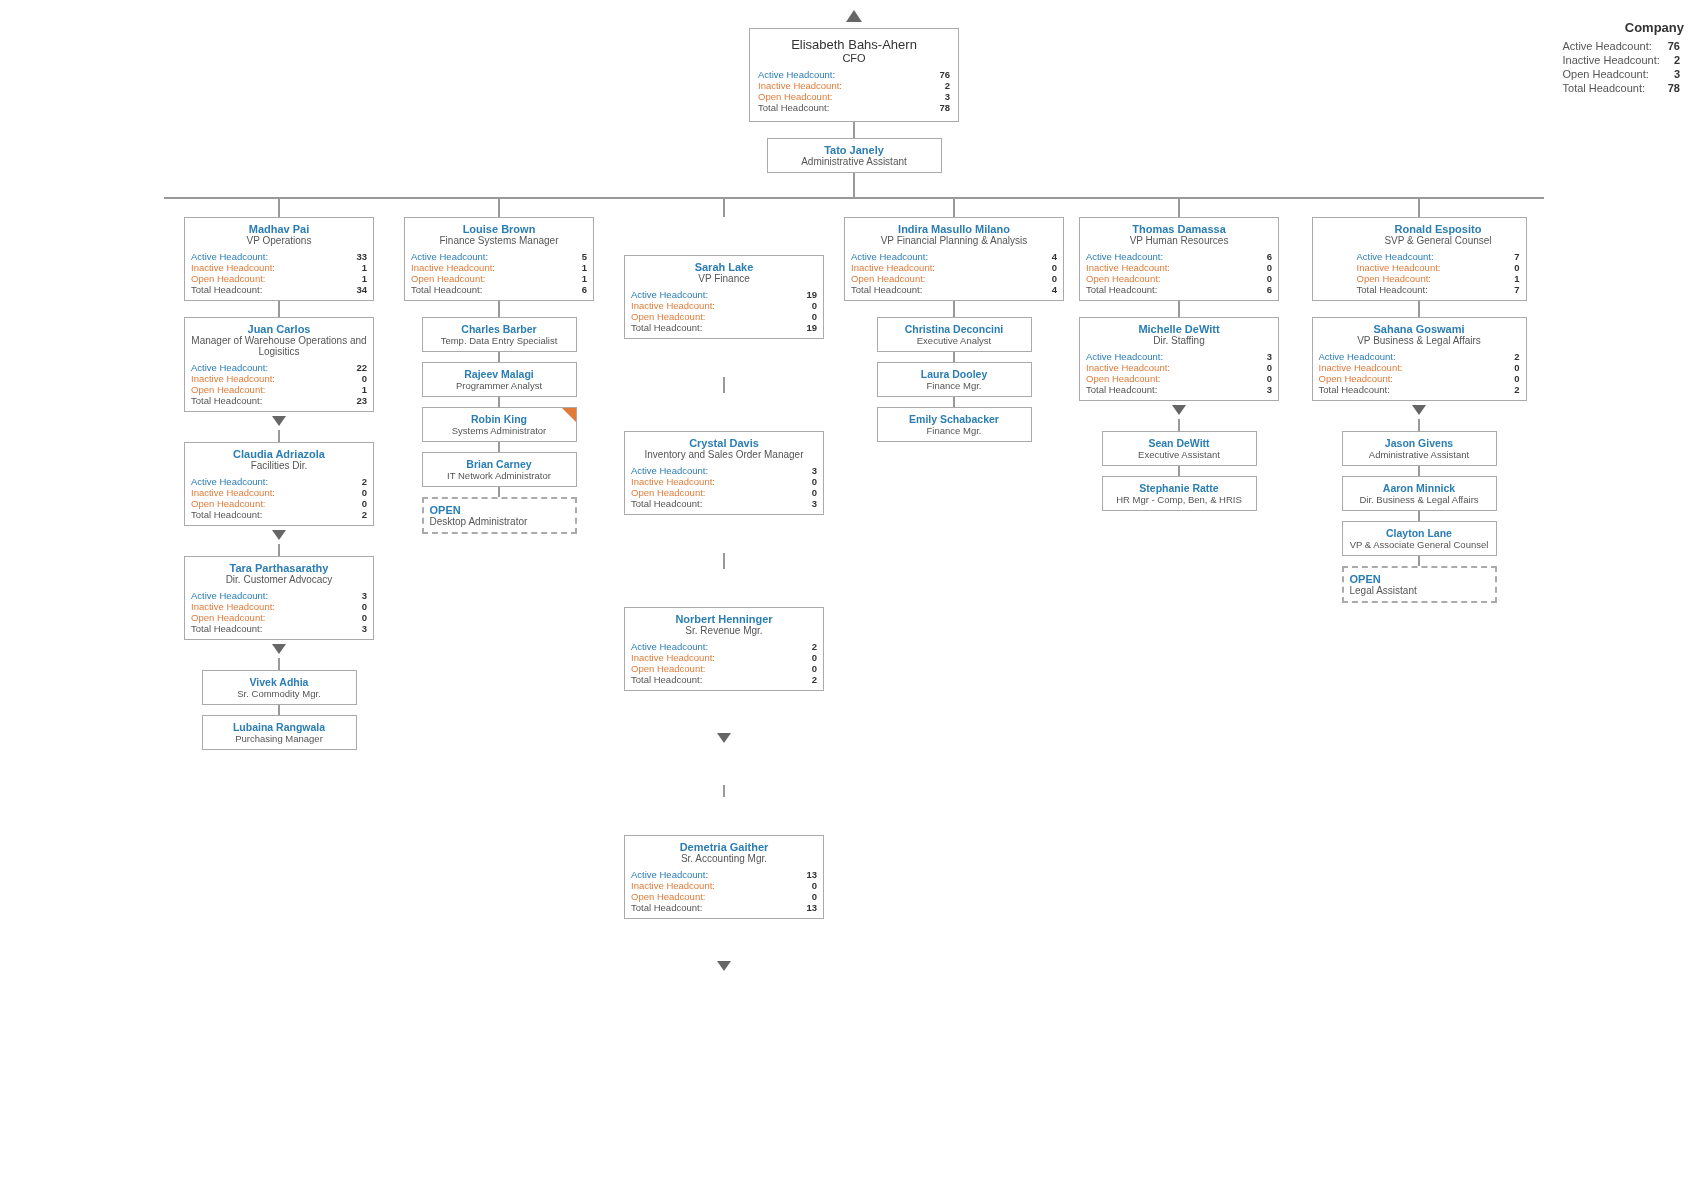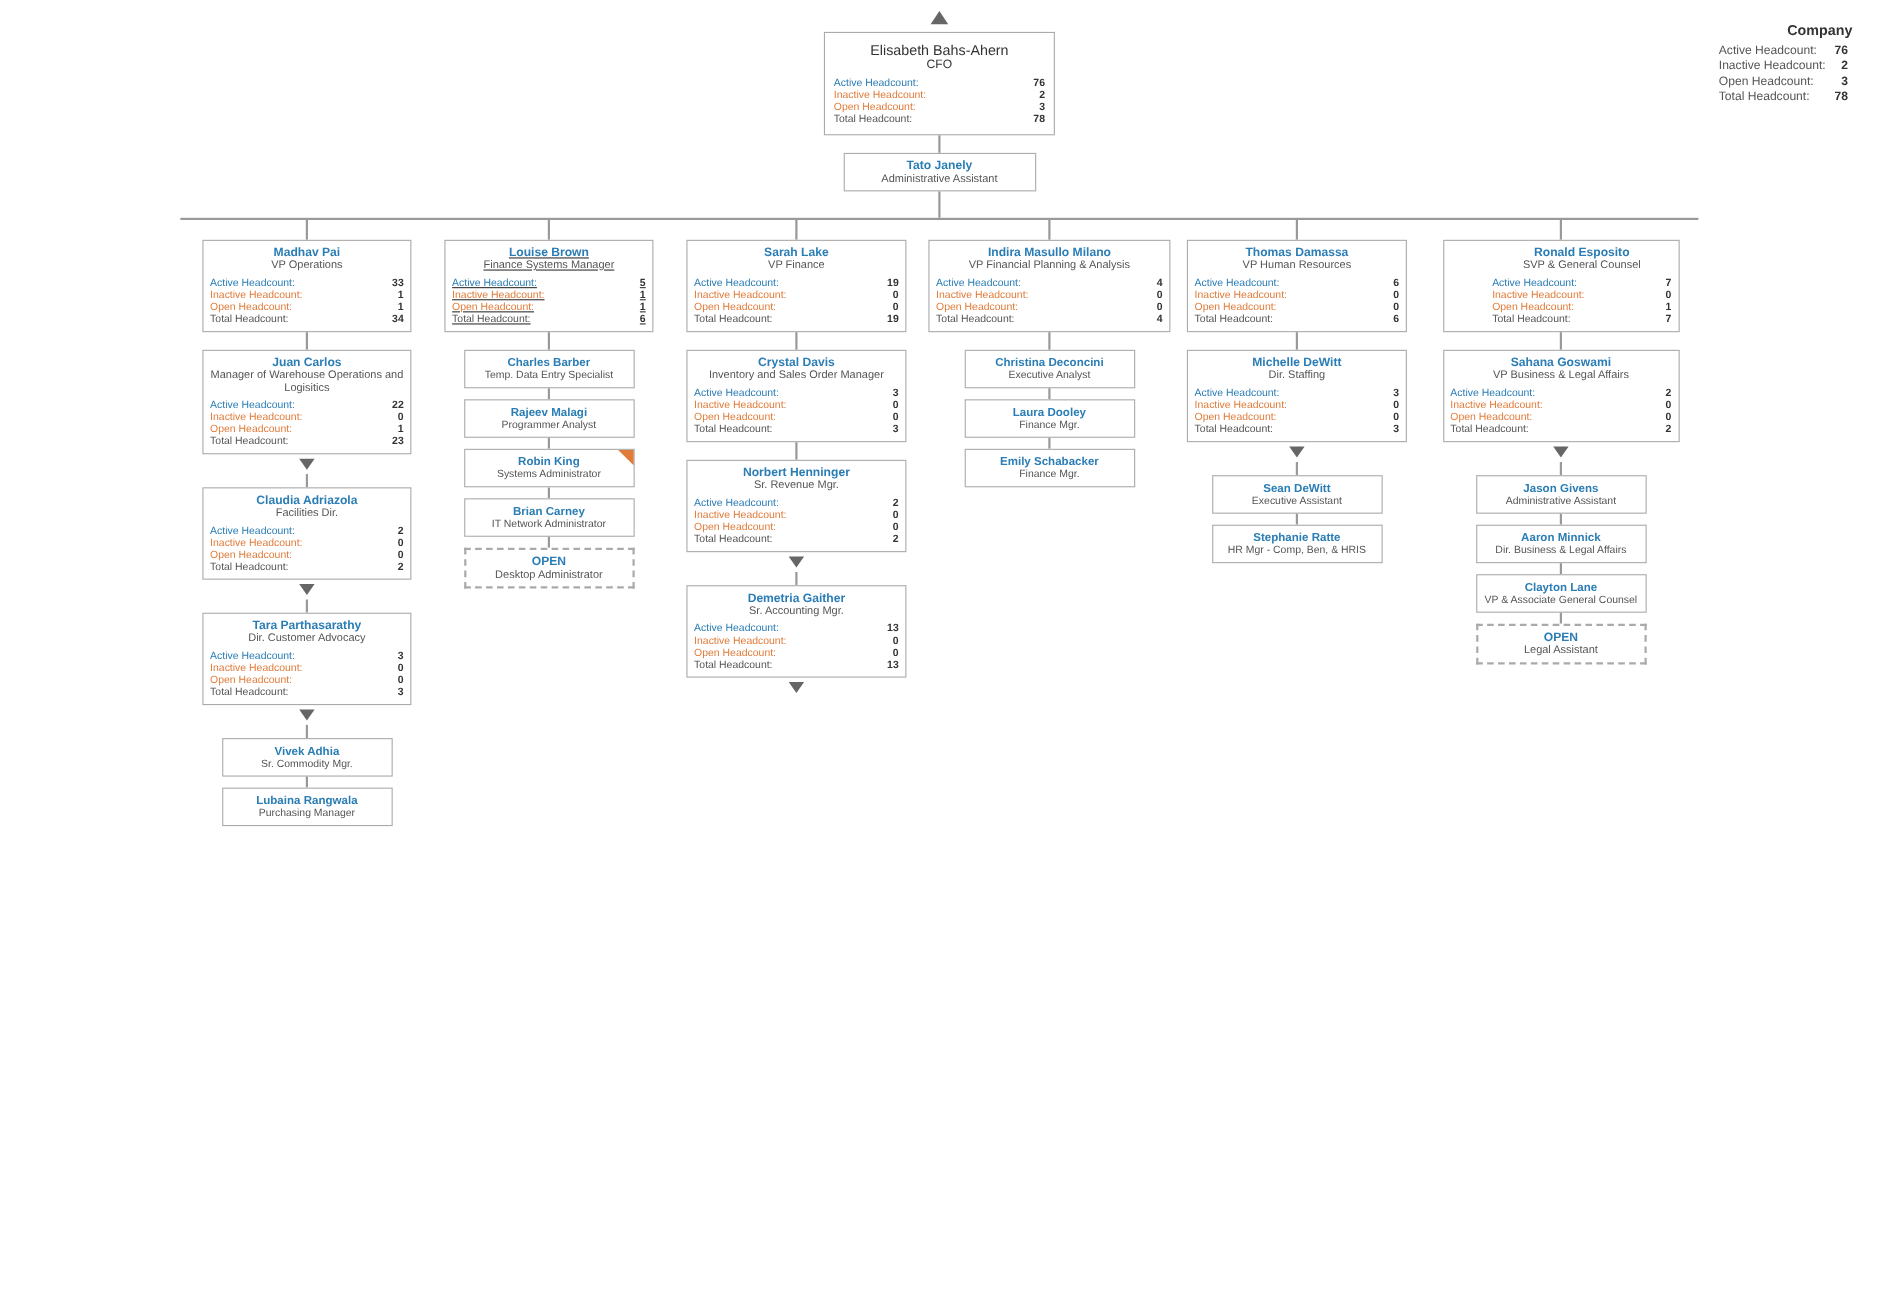--- a/index.html
+++ b/index.html
@@ -110,21 +110,21 @@
     }
     .card-tiny .card-title {
       font-size: 9.5px;
       color: #555;
     }
 
     .open-card {
       width: 155px;
       border: 2px dashed #aaa;
       padding: 5px 6px;
-      text-align: center;
+      text-align: left;
       background: #fff;
     }
     .open-card .open-name {
       font-weight: bold;
       color: #2a7db5;
       font-size: 11px;
     }
     .open-card .open-title {
       font-size: 10px;
       color: #555;
@@ -327,21 +327,21 @@
         </div>
         <div style="width:2px;height:10px;background:#999;margin:0 auto;"></div>
         <div class="card-tiny">
           <div class="card-name">Lubaina Rangwala</div>
           <div class="card-title">Purchasing Manager</div>
         </div>
       </div>
 
       <div class="node-wrap" style="width:210px;">
         <div style="width:2px;height:18px;background:#999;margin:0 auto;"></div>
-        <div class="card-sm" style="width:190px;text-decoration:underline;">
+        <div class="card-sm" style="width:190px;">
           <div class="card-name">Louise Brown</div>
           <div class="card-title">Finance Systems Manager</div>
           <div class="stats-block">
             <div class="sr">
                 <span class="lbl a">Active Headcount:</span>
                 <span class="val">5</span>
               </div>
             <div class="sr">
                 <span class="lbl i">Inactive Headcount:</span>
                 <span class="val">1</span>
@@ -379,21 +379,21 @@
           <div class="card-name">Brian Carney</div>
           <div class="card-title">IT Network Administrator</div>
         </div>
         <div style="width:2px;height:10px;background:#999;margin:0 auto;"></div>
         <div class="open-card">
           <div class="open-name">OPEN</div>
           <div class="open-title">Desktop Administrator</div>
         </div>
       </div>
 
-      <div class="node-wrap" style="width:240px;">
+      <div class="node-wrap" style="width:240px;gap:38px;">
         <div style="width:2px;height:18px;background:#999;margin:0 auto;"></div>
         <div class="card-sm" style="width:200px;">
           <div class="card-name">Sarah Lake</div>
           <div class="card-title">VP Finance</div>
           <div class="stats-block">
             <div class="sr">
                 <span class="lbl a">Active Headcount:</span>
                 <span class="val">19</span>
               </div>
             <div class="sr">

